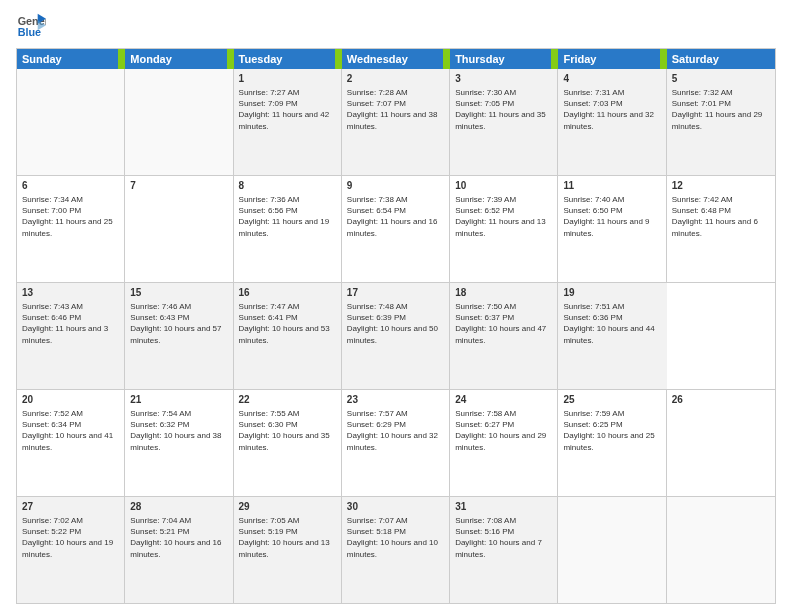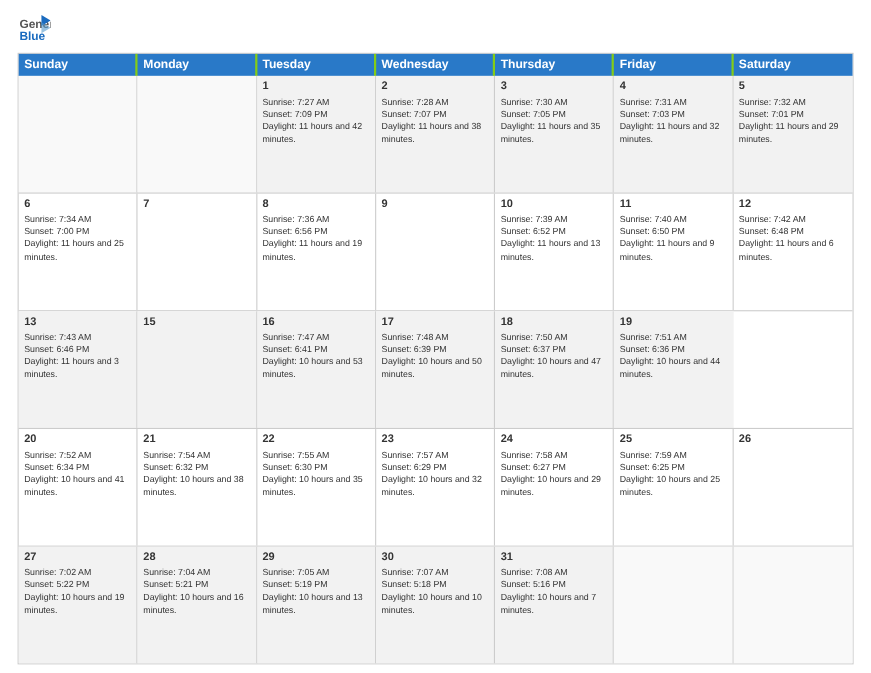--- a/index.html
+++ b/index.html
@@ -54,21 +54,21 @@
     .cal-header {
       display: grid;
       grid-template-columns: repeat(7, 1fr);
       background: #2979c8;
     }
     .cal-header-cell {
       color: #fff;
       font-size: 11px;
       font-weight: bold;
       padding: 4px 5px;
-      border-right: 2px solid #84cc16;
+      border-right: 7px solid #84cc16;
       text-align: left;
     }
     .cal-header-cell:last-child { border-right: none; }
     .cal-body {
       flex: 1;
       display: flex;
       flex-direction: column;
     }
     .cal-row {
       display: grid;
@@ -159,36 +159,40 @@
 Daylight: 11 hours and 29 minutes.</span></div>
         </div>
         <div class="cal-row">
           <div class="cal-cell"><span class="day-num">6</span><span class="cell-text" style="white-space: pre-line;">Sunrise: 7:34 AM
 Sunset: 7:00 PM
 Daylight: 11 hours and 25 minutes.</span></div>
           <div class="cal-cell"><span class="day-num">7</span></div>
           <div class="cal-cell"><span class="day-num">8</span><span class="cell-text" style="white-space: pre-line;">Sunrise: 7:36 AM
 Sunset: 6:56 PM
 Daylight: 11 hours and 19 minutes.</span></div>
-          <div class="cal-cell"><span class="day-num">9</span></div>
+          <div class="cal-cell"><span class="day-num">9</span><span class="cell-text" style="white-space: pre-line;">Sunrise: 7:38 AM
+Sunset: 6:54 PM
+Daylight: 11 hours and 16 minutes.</span></div>
           <div class="cal-cell"><span class="day-num">10</span><span class="cell-text" style="white-space: pre-line;">Sunrise: 7:39 AM
 Sunset: 6:52 PM
 Daylight: 11 hours and 13 minutes.</span></div>
           <div class="cal-cell"><span class="day-num">11</span><span class="cell-text" style="white-space: pre-line;">Sunrise: 7:40 AM
 Sunset: 6:50 PM
 Daylight: 11 hours and 9 minutes.</span></div>
           <div class="cal-cell"><span class="day-num">12</span><span class="cell-text" style="white-space: pre-line;">Sunrise: 7:42 AM
 Sunset: 6:48 PM
 Daylight: 11 hours and 6 minutes.</span></div>
         </div>
         <div class="cal-row">
           <div class="cal-cell shaded"><span class="day-num">13</span><span class="cell-text" style="white-space: pre-line;">Sunrise: 7:43 AM
 Sunset: 6:46 PM
 Daylight: 11 hours and 3 minutes.</span></div>
-          <div class="cal-cell shaded"><span class="day-num">15</span></div>
+          <div class="cal-cell shaded"><span class="day-num">15</span><span class="cell-text" style="white-space: pre-line;">Sunrise: 7:46 AM
+Sunset: 6:43 PM
+Daylight: 10 hours and 57 minutes.</span></div>
           <div class="cal-cell shaded"><span class="day-num">16</span><span class="cell-text" style="white-space: pre-line;">Sunrise: 7:47 AM
 Sunset: 6:41 PM
 Daylight: 10 hours and 53 minutes.</span></div>
           <div class="cal-cell shaded"><span class="day-num">17</span><span class="cell-text" style="white-space: pre-line;">Sunrise: 7:48 AM
 Sunset: 6:39 PM
 Daylight: 10 hours and 50 minutes.</span></div>
           <div class="cal-cell shaded"><span class="day-num">18</span><span class="cell-text" style="white-space: pre-line;">Sunrise: 7:50 AM
 Sunset: 6:37 PM
 Daylight: 10 hours and 47 minutes.</span></div>
           <div class="cal-cell shaded"><span class="day-num">19</span><span class="cell-text" style="white-space: pre-line;">Sunrise: 7:51 AM

